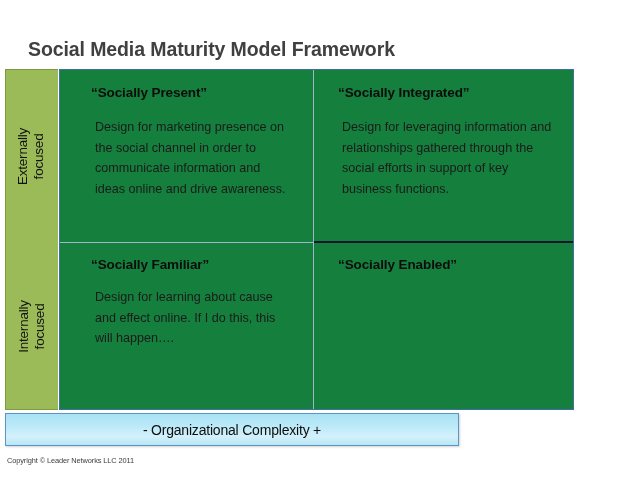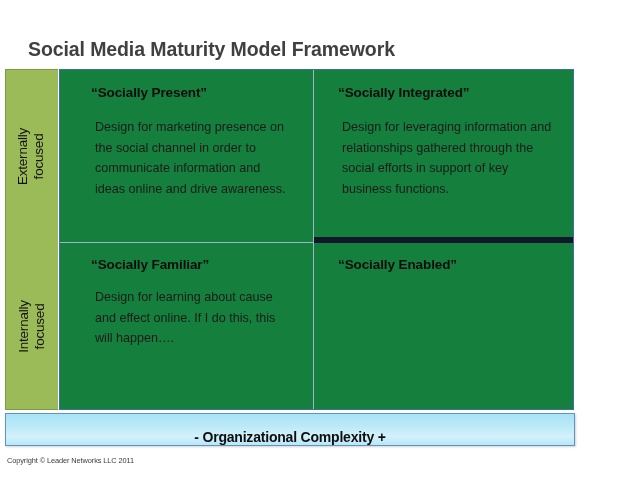--- a/index.html
+++ b/index.html
@@ -73,21 +73,21 @@
     display: grid;
     grid-template-columns: 255px 1fr;
     grid-template-rows: 174px 1fr;
   }
   .quadrant {
     box-sizing: border-box;
     padding: 16px 18px 10px 32px;
     overflow: hidden;
   }
   #quadrant-socially-present  { border-right: 1px solid #9FB6CD; border-bottom: 1px solid #9FB6CD; }
-  #quadrant-socially-integrated { border-bottom: 6px solid #0f172a; padding-left: 24px; }
+  #quadrant-socially-integrated { border-bottom: 2px solid #0f172a; padding-left: 24px; }
   #quadrant-socially-familiar { border-right: 1px solid #9FB6CD; }
   #quadrant-socially-enabled  { padding-left: 24px; }
 
   .quadrant-heading {
     font-size: 13.5px;
     font-weight: bold;
     color: #0C0C0C;
     margin: 0 0 17px 0;
     letter-spacing: -0.1px;
     white-space: nowrap;
@@ -104,30 +104,29 @@
   #quadrant-socially-familiar .quadrant-heading,
   #quadrant-socially-enabled .quadrant-heading { margin-bottom: 15px; }
   #quadrant-socially-familiar  { padding-top: 14px; }
   #quadrant-socially-enabled   { padding-top: 14px; }
 
   
   #complexity-axis {
     position: absolute;
     left: 5px;
     top: 413px;
-    width: 570px;
+    width: 454px;
     height: 33px;
     box-sizing: border-box;
     border: 1px solid #5E94C4;
     background: linear-gradient(to bottom, #A8E2F5 0%, #BBE9F8 38%, #D3F1FB 72%, #B9E6F6 100%);
     display: flex;
-    align-items: flex-end;
+    align-items: center;
     justify-content: center;
     box-shadow: 1px 1px 2px rgba(0,0,0,0.18);
-    font-weight: bold;
   }
   #complexity-axis-label {
     font-size: 14px;
     color: #0E0E0E;
     letter-spacing: -0.2px;
     white-space: nowrap;
   }
 
   
   #copyright-notice {

